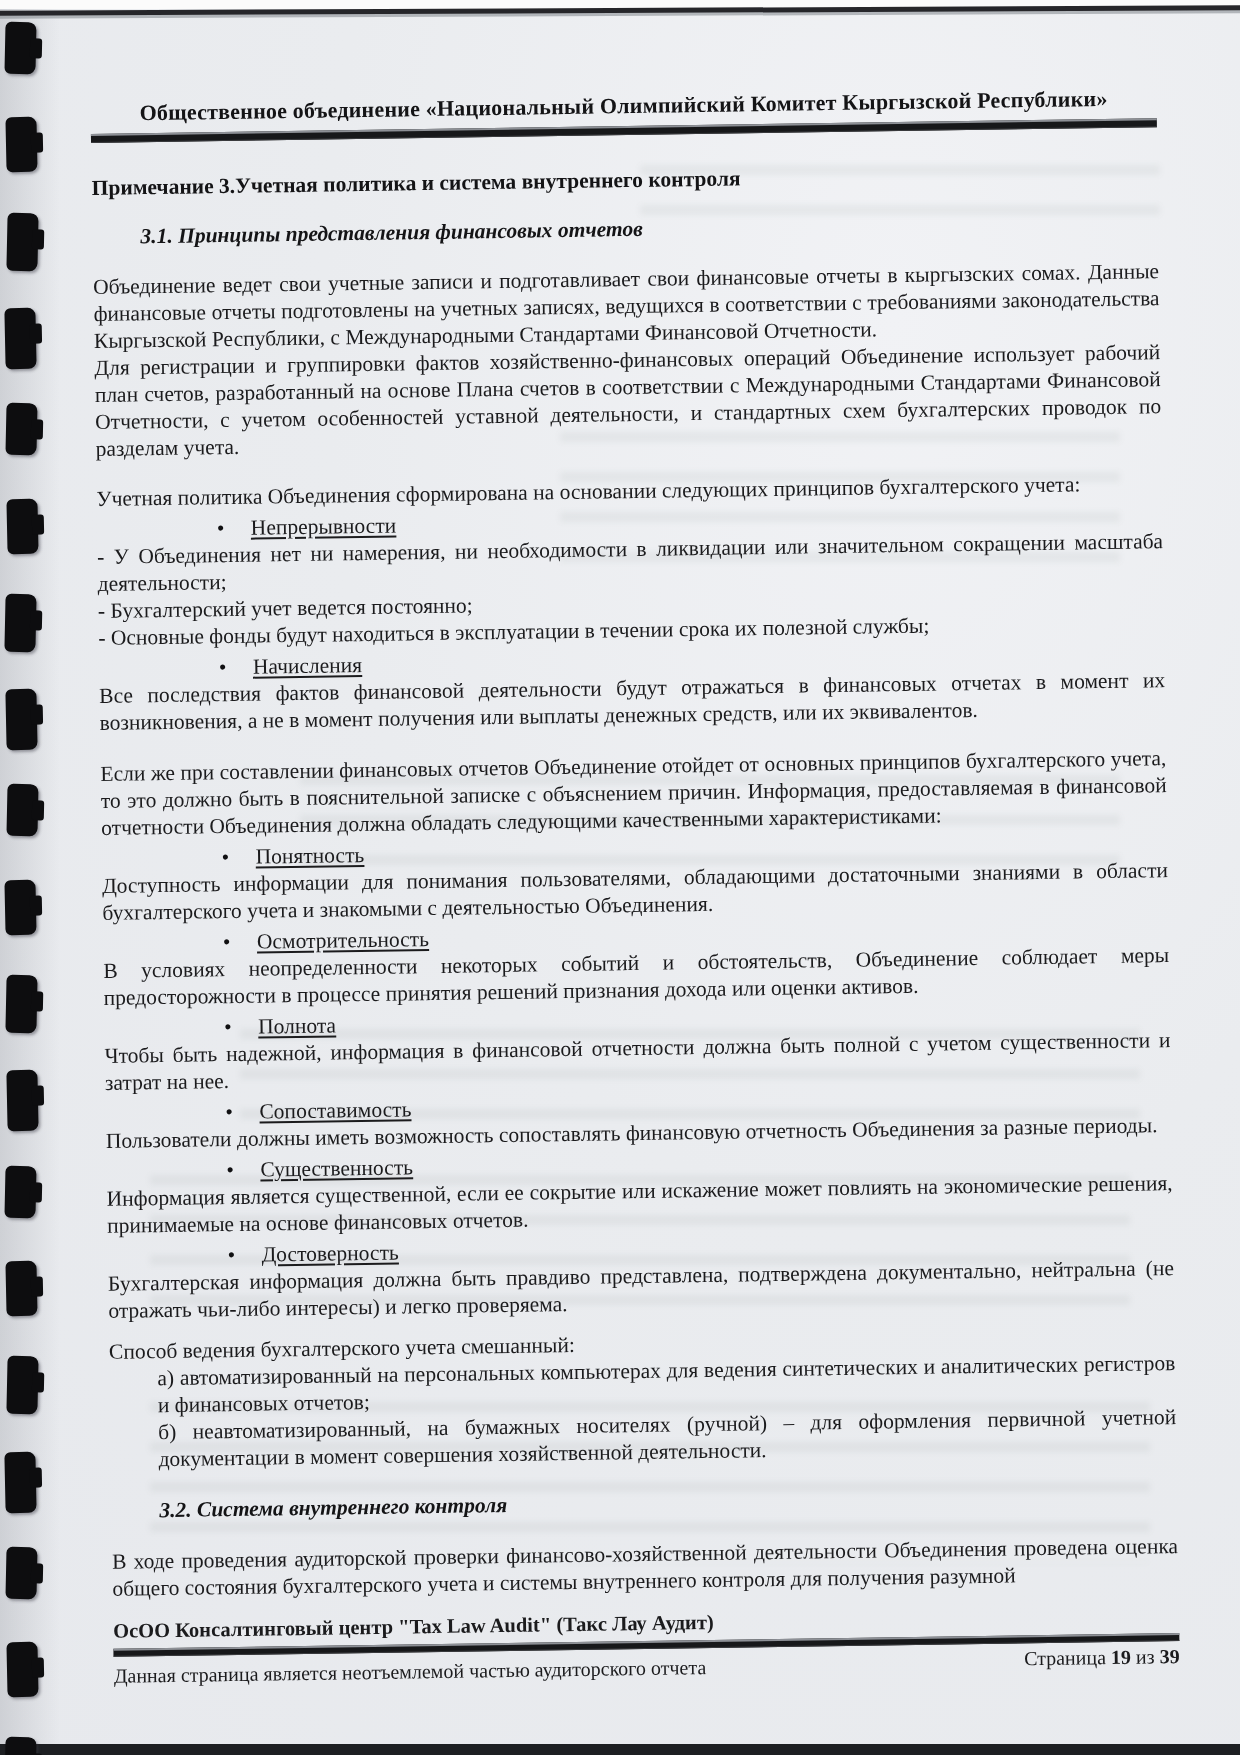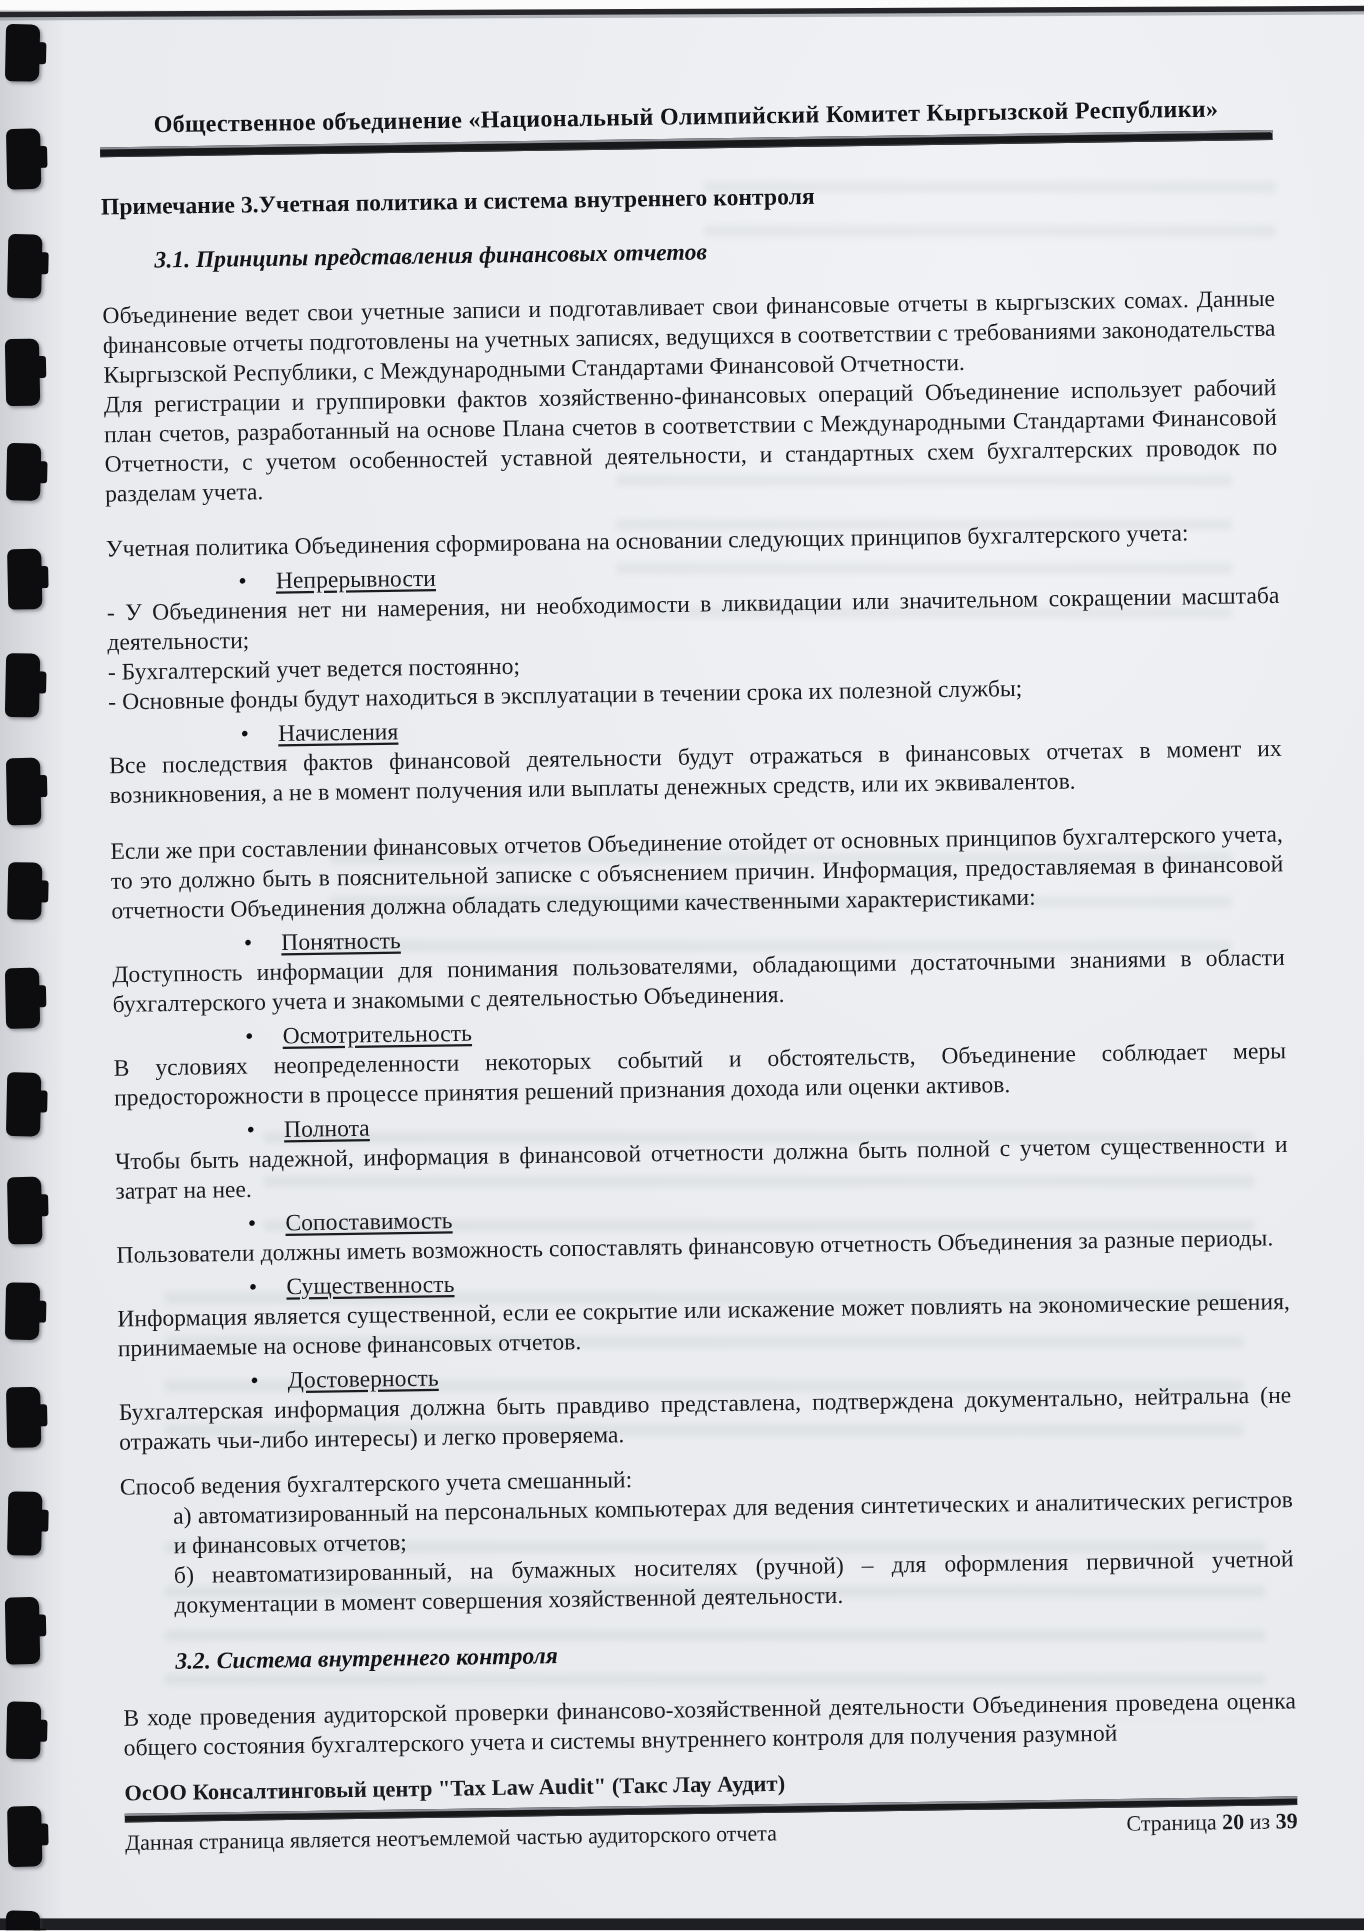--- a/index.html
+++ b/index.html
@@ -224,18 +224,18 @@
     <p class="method-item">б) неавтоматизированный, на бумажных носителях (ручной) – для оформления первичной учетной документации в момент совершения хозяйственной деятельности.</p>
 
     <div class="sec-heading sec-32">3.2. Система внутреннего контроля</div>
     <p class="para mt2">В ходе проведения аудиторской проверки финансово-хозяйственной деятельности Объединения проведена оценка общего состояния бухгалтерского учета и системы внутреннего контроля для получения разумной</p>
 
     <div class="footer-block">
       <div class="footer-firm">ОсОО Консалтинговый центр  "Tax  Law  Audit"  (Такс Лау Аудит)</div>
       <div class="rule footer-rule"></div>
       <div class="footer-row">
         <span class="footer-note">Данная страница является неотъемлемой частью аудиторского отчета</span>
-        <span class="page-indicator"><span>Страница</span>&nbsp;<b>20</b>&nbsp;<span>из</span>&nbsp;<b>39</b></span>
+        <span class="page-indicator"><span>Страница</span>&nbsp;<b>19</b>&nbsp;<span>из</span>&nbsp;<b>39</b></span>
       </div>
     </div>
 
   </div>
 </div>
 
 </body></html>

